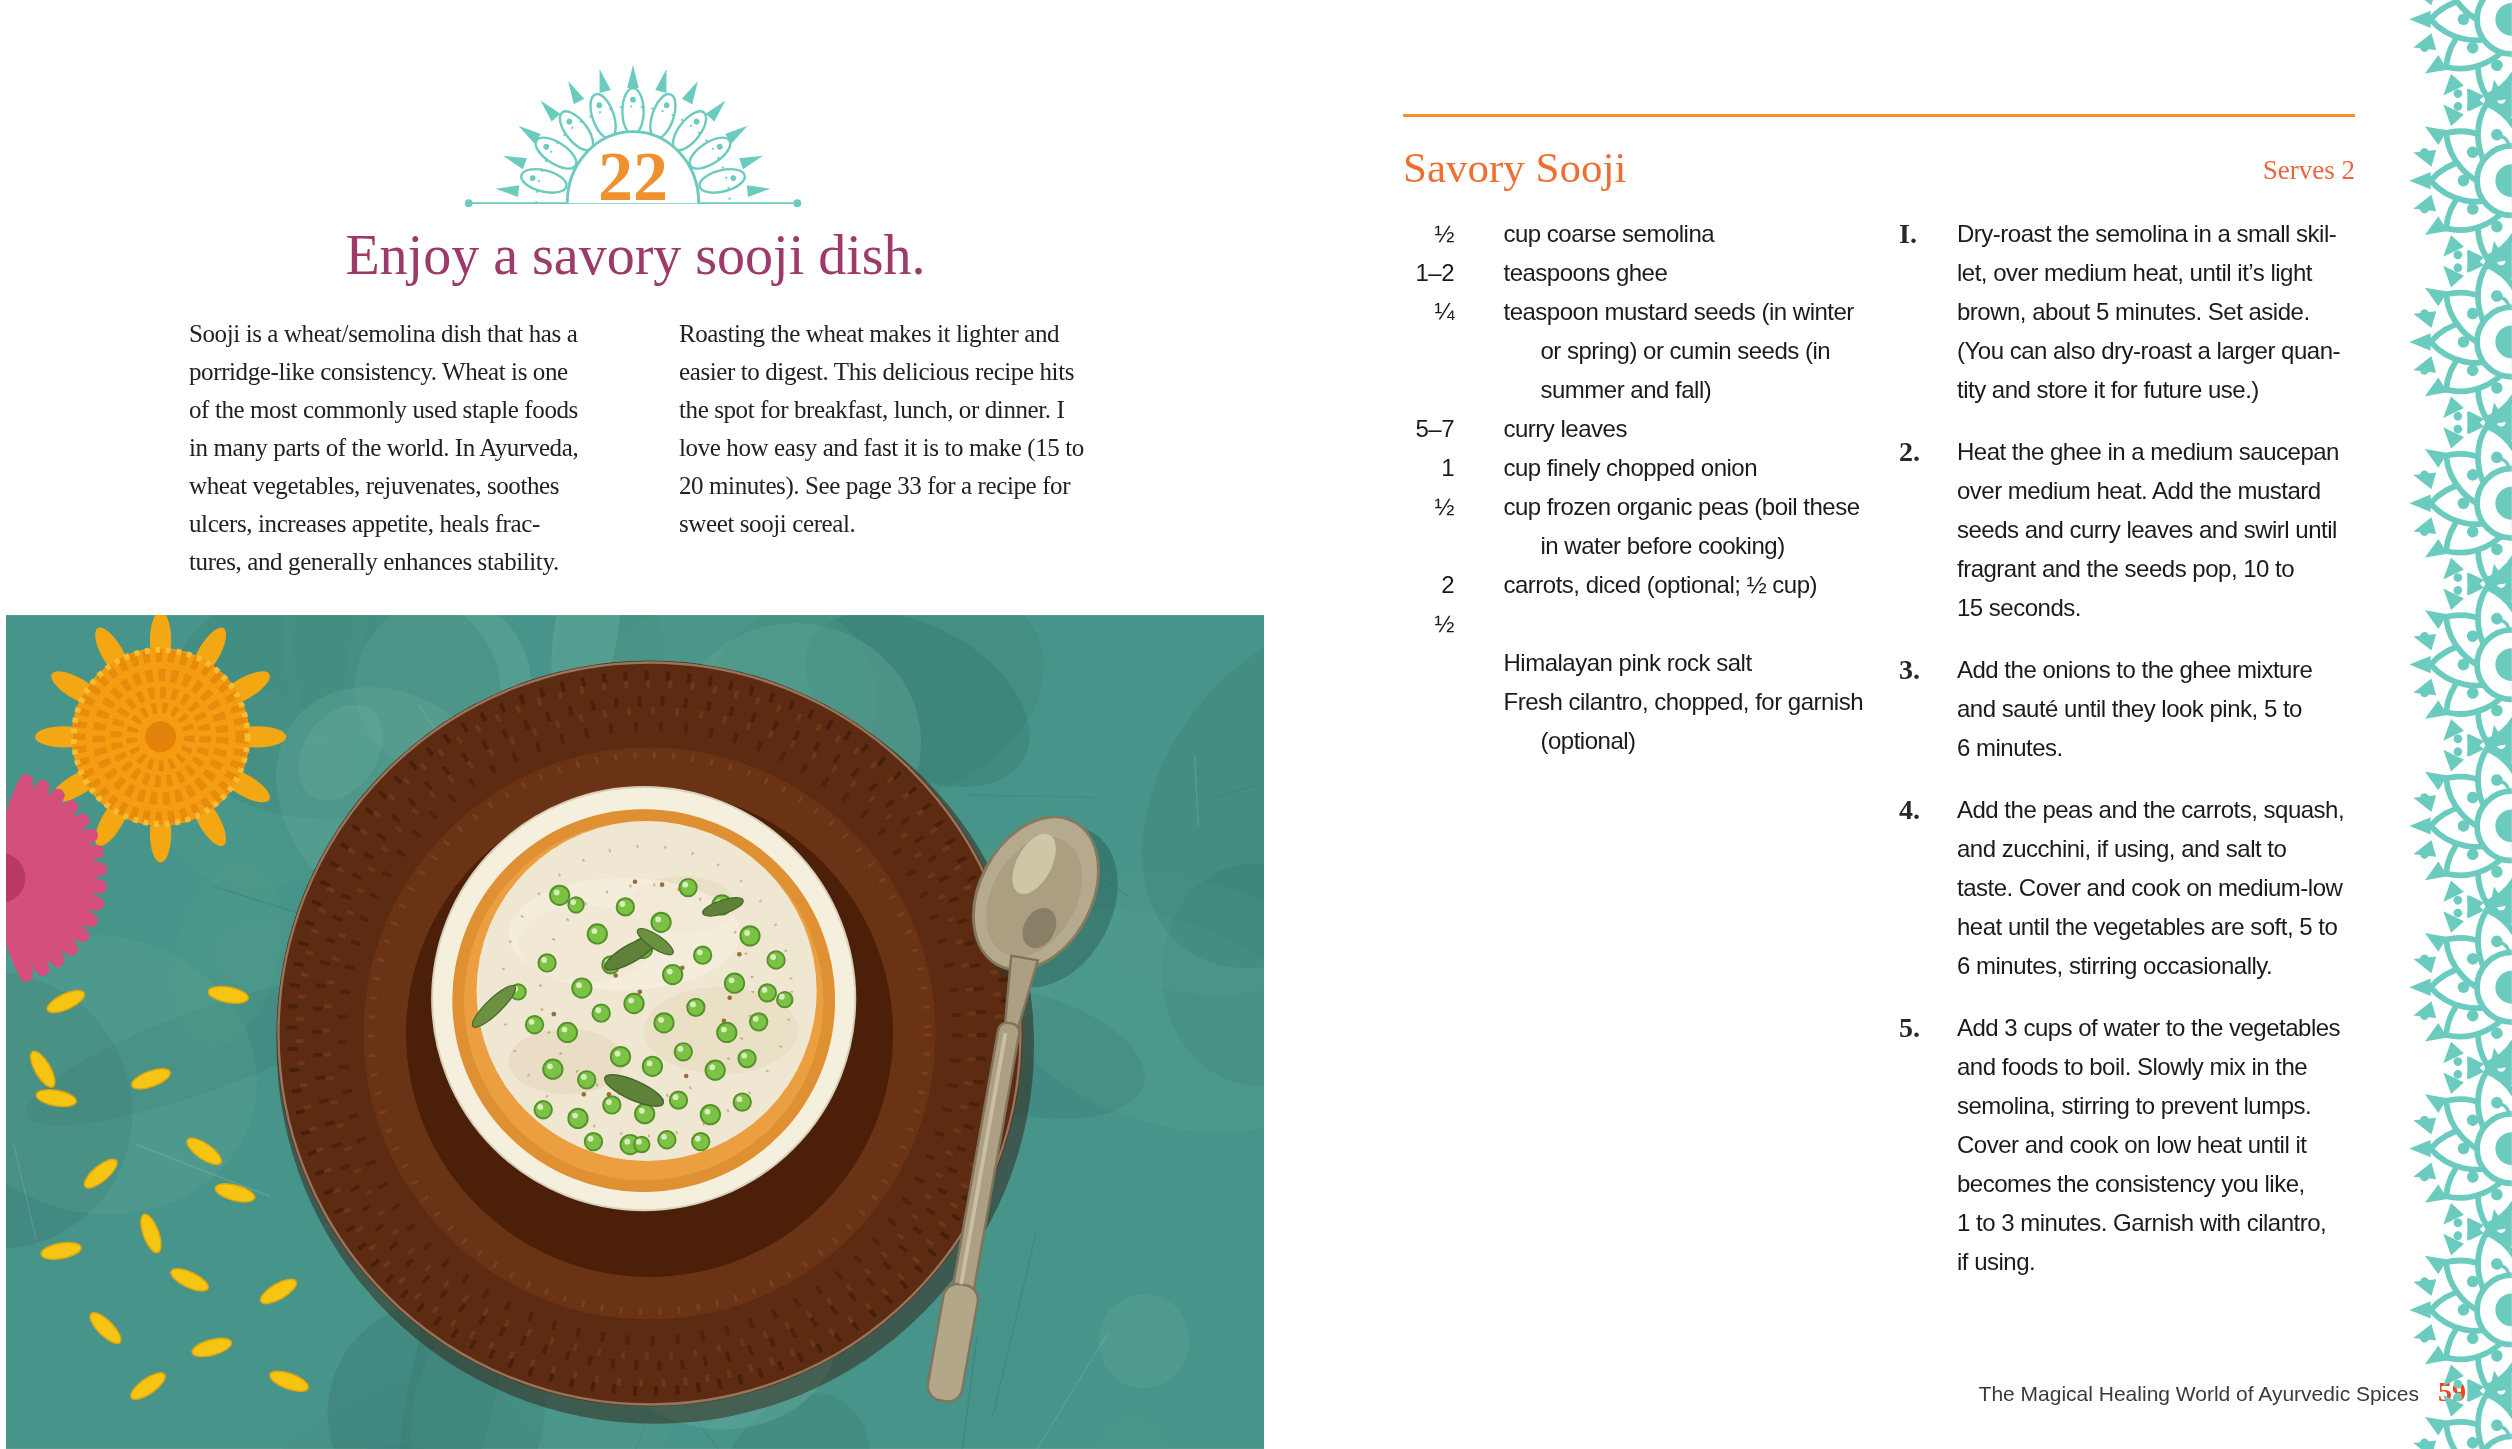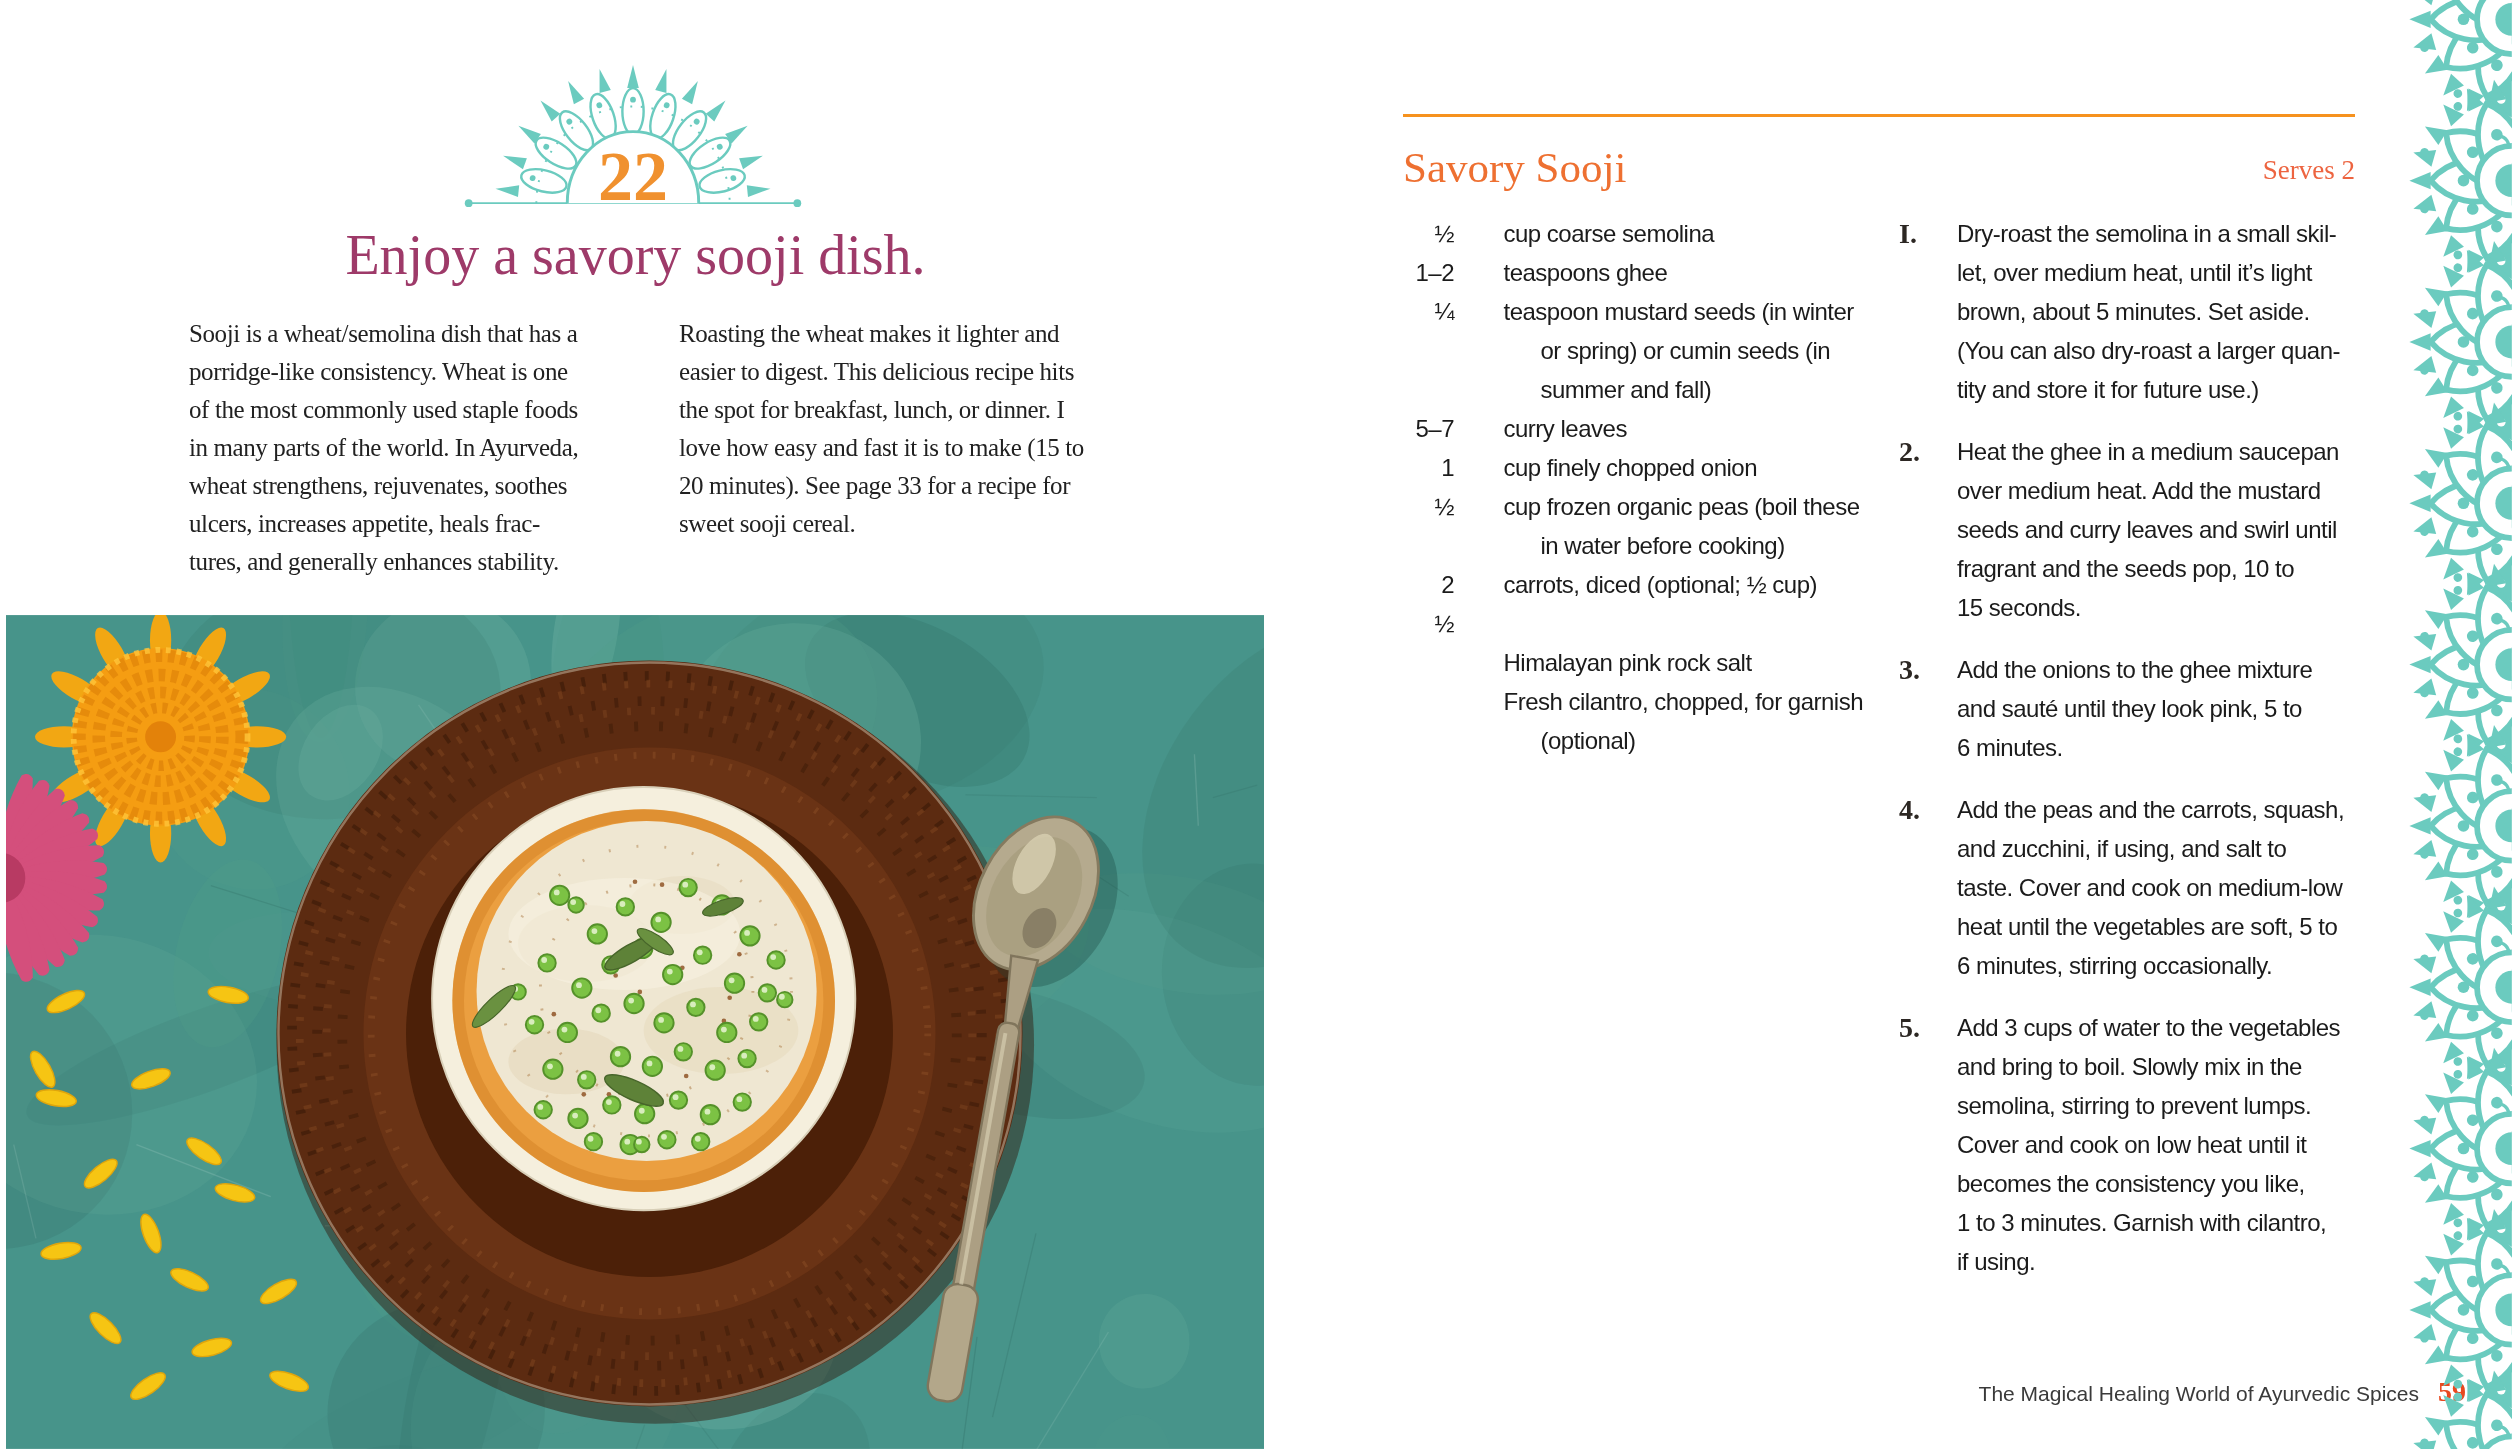--- a/index.html
+++ b/index.html
@@ -101,21 +101,21 @@
 
   <div class="chapter-number">22</div>
   <div class="chapter-title">Enjoy a savory sooji dish.</div>
 
   <div class="intro">
     <div class="intro-col">
         <div class="intro-line">Sooji is a wheat/semolina dish that has a</div>
         <div class="intro-line">porridge-like consistency. Wheat is one</div>
         <div class="intro-line">of the most commonly used staple foods</div>
         <div class="intro-line">in many parts of the world. In Ayurveda,</div>
-        <div class="intro-line">wheat strengthens, rejuvenates, soothes</div>
+        <div class="intro-line">wheat vegetables, rejuvenates, soothes</div>
         <div class="intro-line">ulcers, increases appetite, heals frac-</div>
         <div class="intro-line">tures, and generally enhances stability.</div>
       </div>
     <div class="intro-col">
         <div class="intro-line">Roasting the wheat makes it lighter and</div>
         <div class="intro-line">easier to digest. This delicious recipe hits</div>
         <div class="intro-line">the spot for breakfast, lunch, or dinner. I</div>
         <div class="intro-line">love how easy and fast it is to make (15 to</div>
         <div class="intro-line">20 minutes). See page 33 for a recipe for</div>
         <div class="intro-line">sweet sooji cereal.</div>
@@ -535,21 +535,21 @@
           <div class="step-line">and zucchini, if using, and salt to</div>
           <div class="step-line">taste. Cover and cook on medium-low</div>
           <div class="step-line">heat until the vegetables are soft, 5 to</div>
           <div class="step-line">6 minutes, stirring occasionally.</div>
         </div>
       </div>
       <div class="step">
         <div class="step-num">5.</div>
         <div class="step-body">
           <div class="step-line">Add 3 cups of water to the vegetables</div>
-          <div class="step-line">and bring to boil. Slowly mix in the</div>
+          <div class="step-line">and foods to boil. Slowly mix in the</div>
           <div class="step-line">semolina, stirring to prevent lumps.</div>
           <div class="step-line">Cover and cook on low heat until it</div>
           <div class="step-line">becomes the consistency you like,</div>
           <div class="step-line">1 to 3 minutes. Garnish with cilantro,</div>
           <div class="step-line">if using.</div>
         </div>
       </div>
     </div>
 
   <div class="footer">

